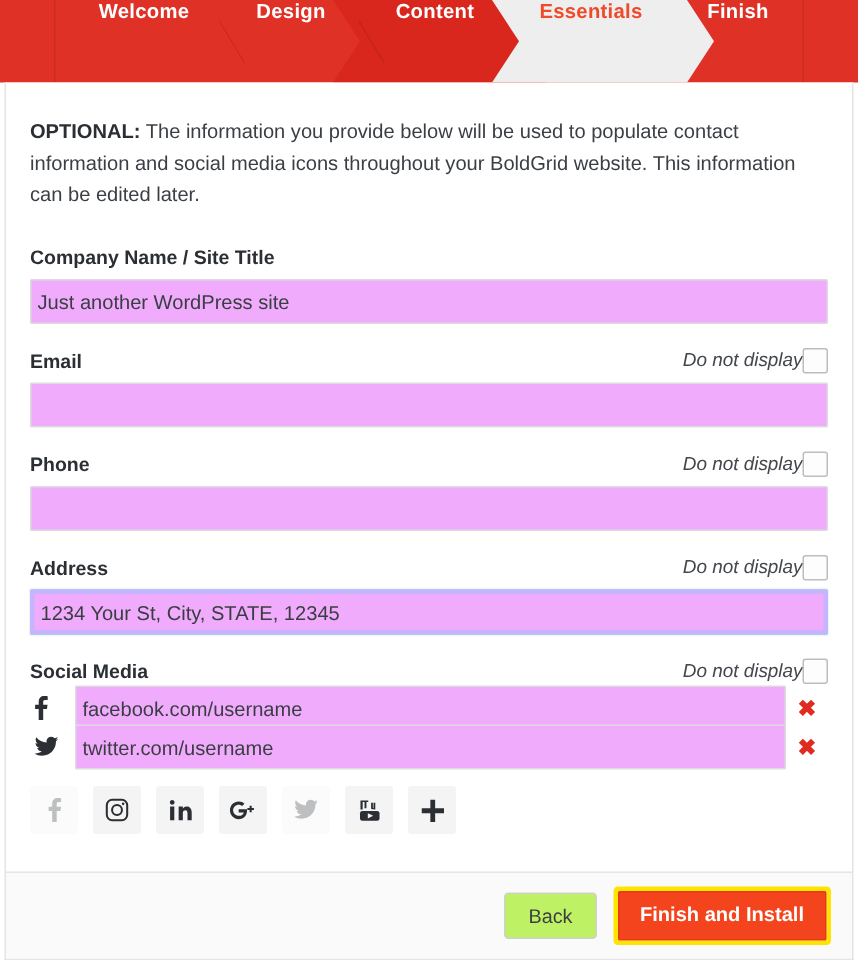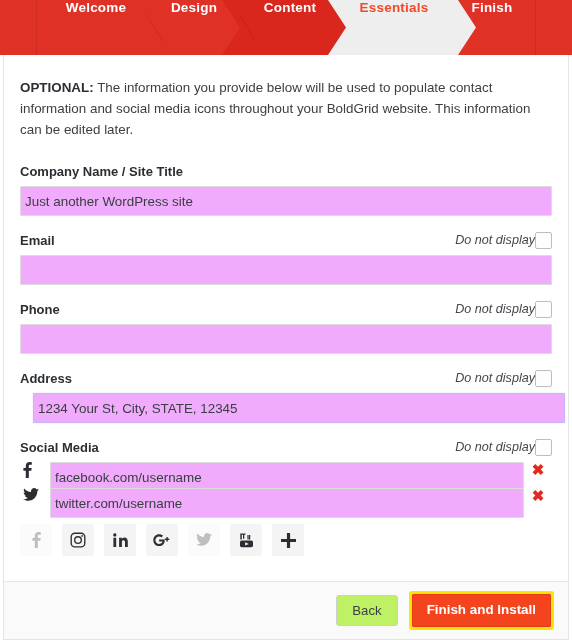--- a/index.html
+++ b/index.html
@@ -164,29 +164,28 @@
     box-sizing: border-box;
     font-family: Liberation Sans, sans-serif;
     font-size: 13.4px;
     color: #3a3e42;
     padding: 0 4px;
     border-radius: 1px;
     outline: none;
   }
   .txtinput::placeholder { color: #9aa0a6; }
   .txtinput.focused {
-    border: 1px solid #c4b5fd;
+    border: 3px solid #c4b5fd;
     box-shadow: 0 0 1px rgba(74,154,212,0.5);
-    margin-left: 13px;
   }
 
   
   .social-row {
     display: flex;
-    align-items: flex-start;
+    align-items: center;
     margin-top: 6px;
     height: 20px;
   }
   .social-glyph {
     width: 30px;
     min-width: 30px;
     display: flex;
     align-items: center;
     justify-content: flex-start;
     padding-left: 3px;

